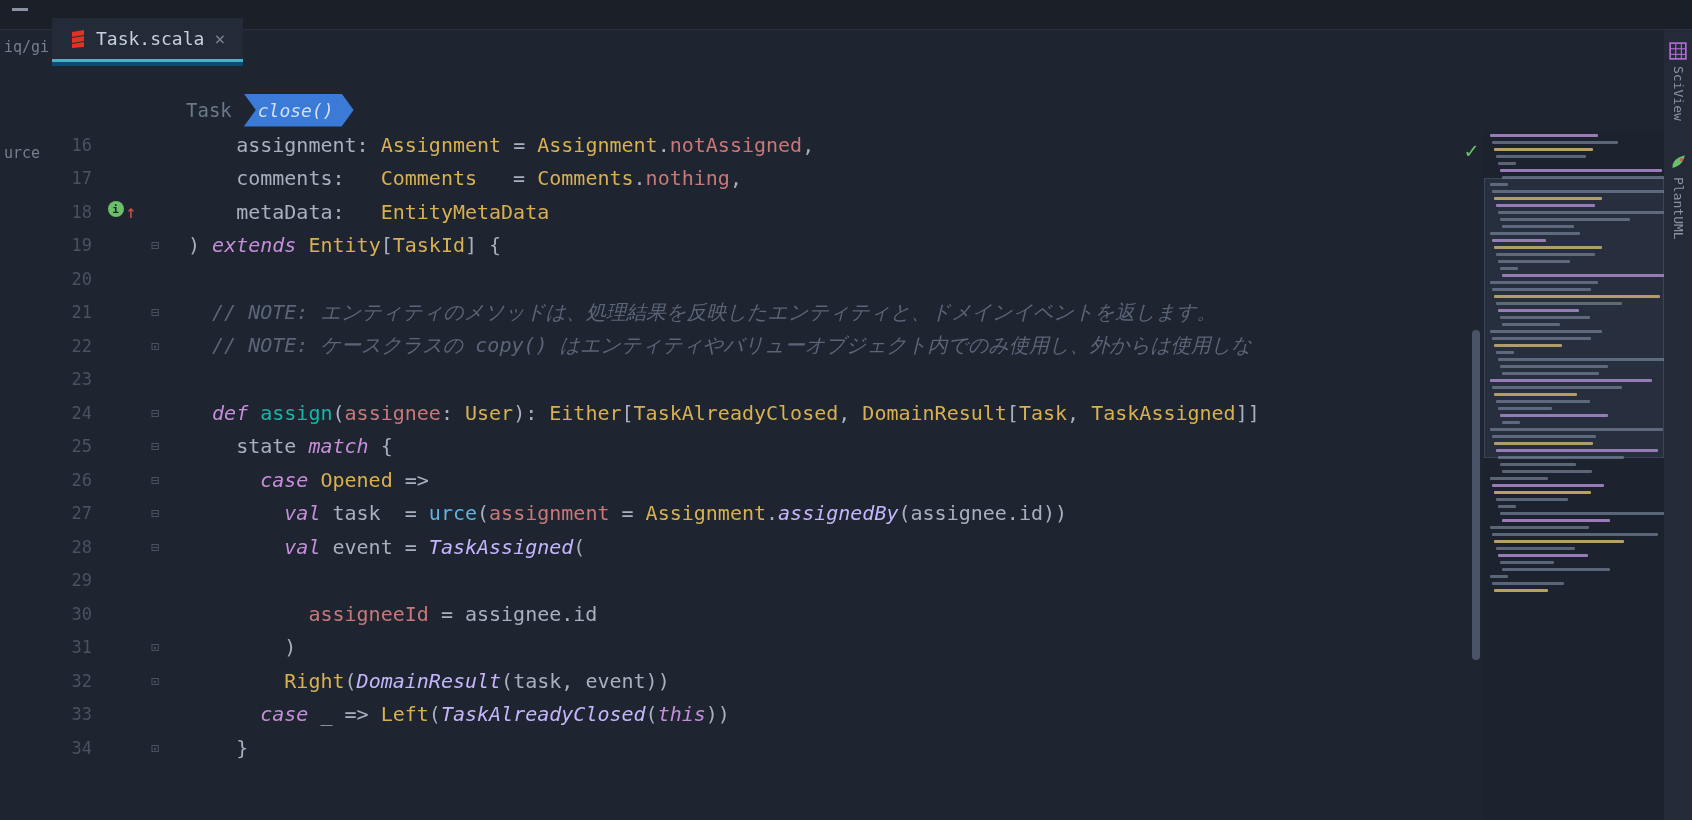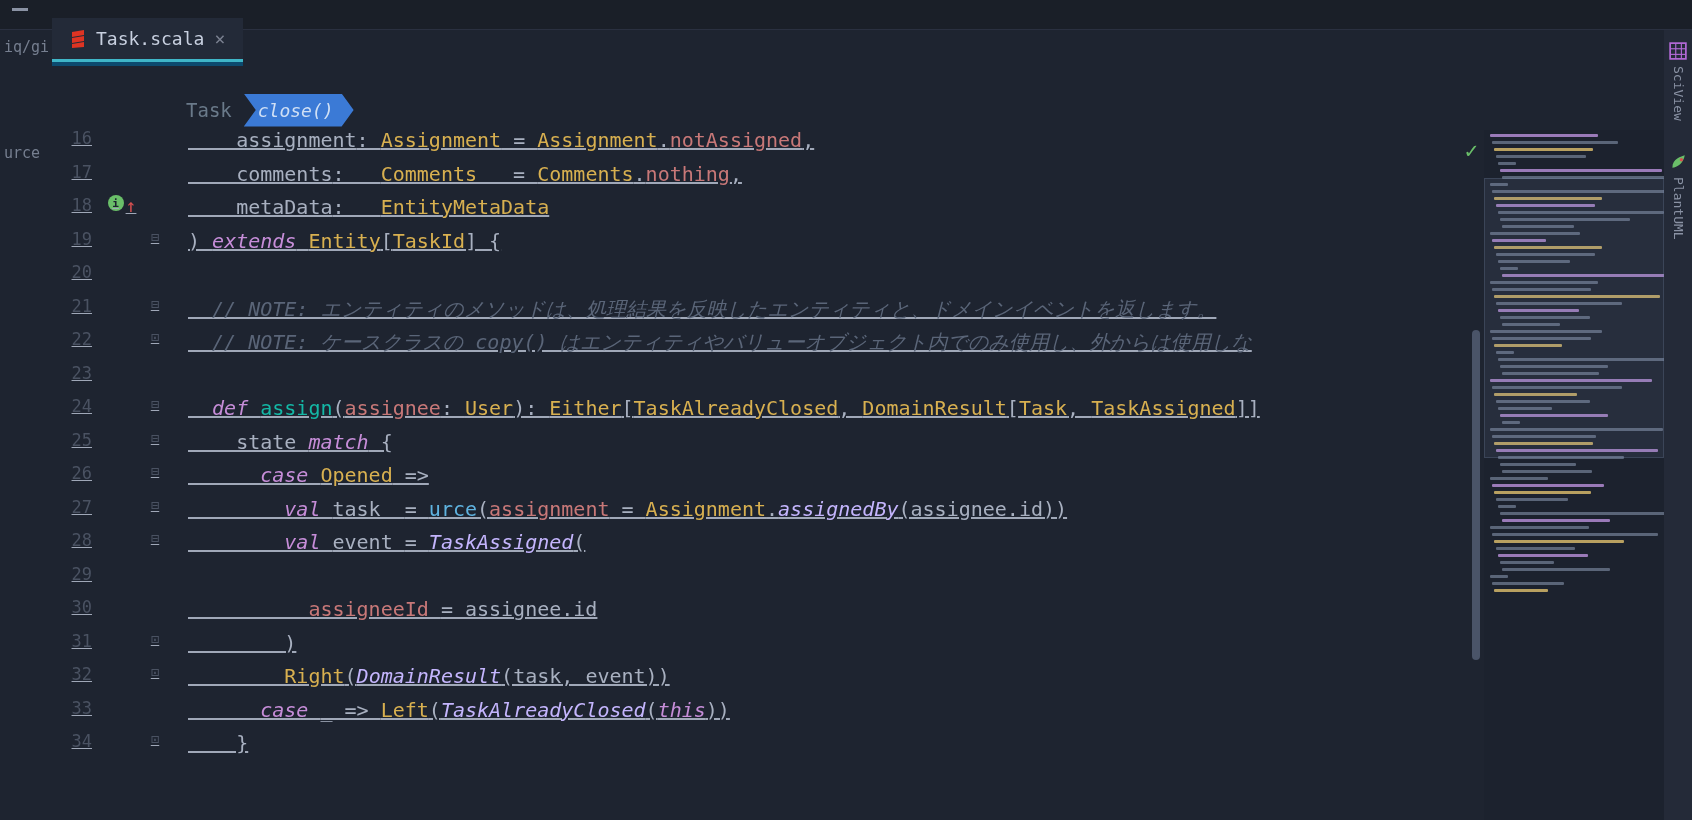--- a/index.html
+++ b/index.html
@@ -86,22 +86,21 @@
   position: absolute;
   left: 52px;
   top: 128px;
   right: 210px;
   bottom: 0;
   overflow: hidden;
 }
 .line {
   display: flex;
   height: 33.5px;
-  align-items: flex-start;
-  text-decoration: underline;
+  align-items: center;
 }
 .lineno {
   width: 50px;
   text-align: right;
   color: #4a5262;
   font-size: 17px;
   padding-right: 10px;
   user-select: none;
 }
 .fold-col {

